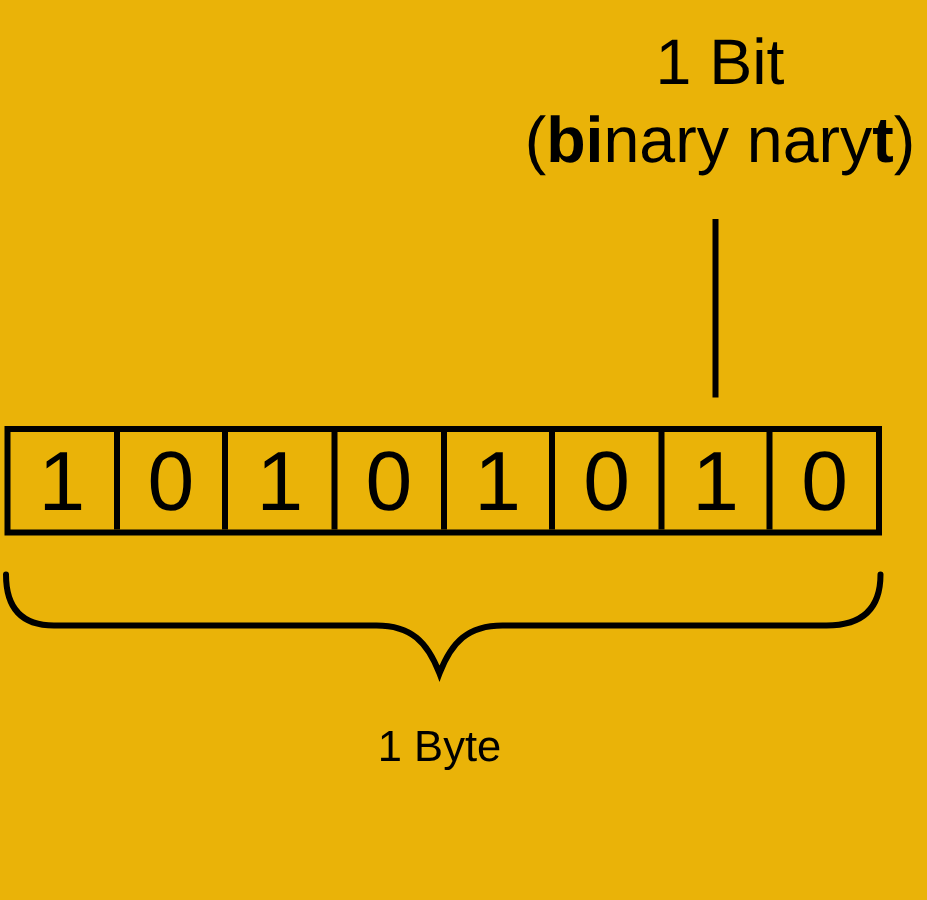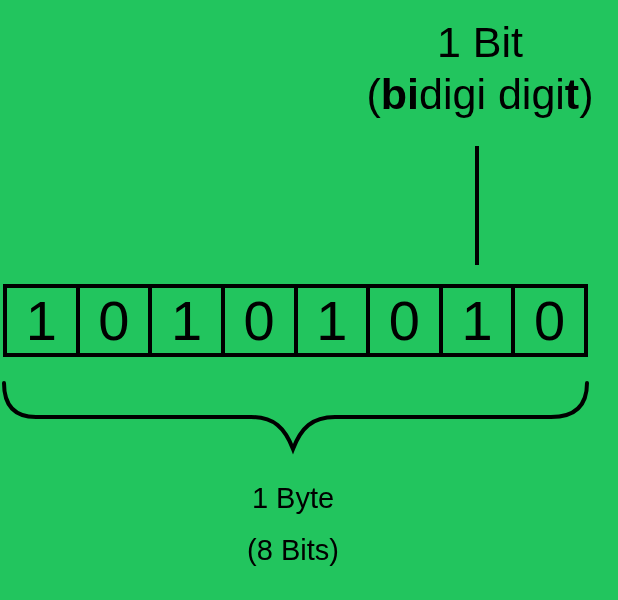--- a/index.html
+++ b/index.html
@@ -4,21 +4,21 @@
 <style>
   html, body {
     margin: 0;
     padding: 0;
     background: #ffffff;
   }
   .canvas {
     position: relative;
     width: 618px;
     height: 600px;
-    background: #22c55e;
+    background: #eab308;
     overflow: hidden;
     font-family: "Liberation Sans", sans-serif;
     color: #000000;
   }
   
   .bit-label {
     position: absolute;
     top: 16px;
     left: 480px;
     transform: translateX(-50%);
@@ -79,21 +79,21 @@
     white-space: nowrap;
   }
 </style>
 </head>
 <body>
 
 <div class="canvas">
 
   <div class="bit-label">
     <div>1 Bit</div>
-    <div><span>(</span><b>bi</b><span>digi digi</span><b>t</b><span>)</span></div>
+    <div><span>(</span><b>bi</b><span>nary nary</span><b>t</b><span>)</span></div>
   </div>
 
   <div class="pointer-line"></div>
 
   <div class="byte-row">
     <div class="bit-cell">
         <span>1</span>
       </div>
     <div class="bit-cell">
         <span>0</span>
@@ -123,16 +123,15 @@
              Q 4 42 36 42
              L 251 42
              C 274 42 285 53 293 74
              C 301 53 312 42 335 42
              L 551 42
              Q 587 42 587 8" fill="none" stroke="#000000" stroke-width="4" stroke-linecap="round"></path>
   </svg>
 
   <div class="byte-label">
     <div>1 Byte</div>
-    <div>(8 Bits)</div>
   </div>
 
 </div>
 
 </body></html>

